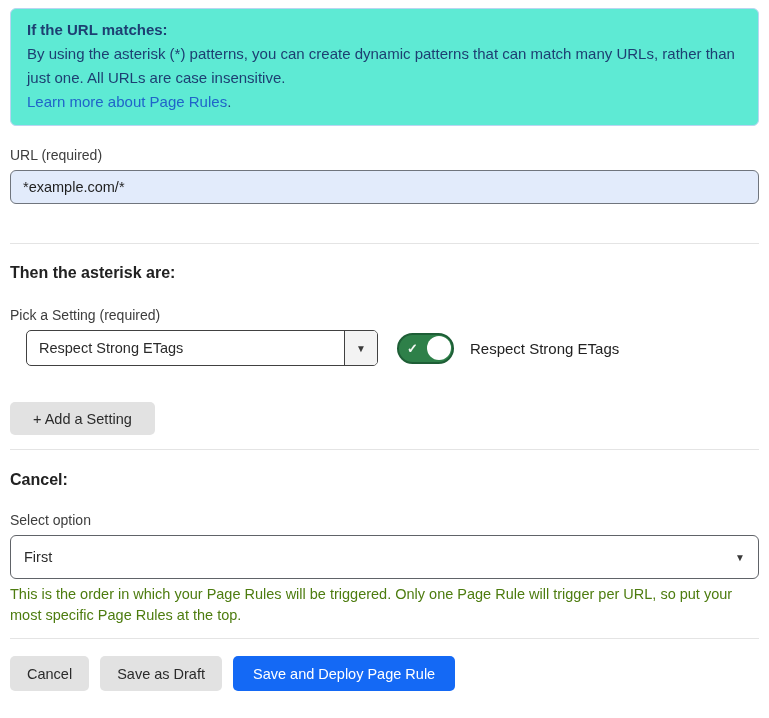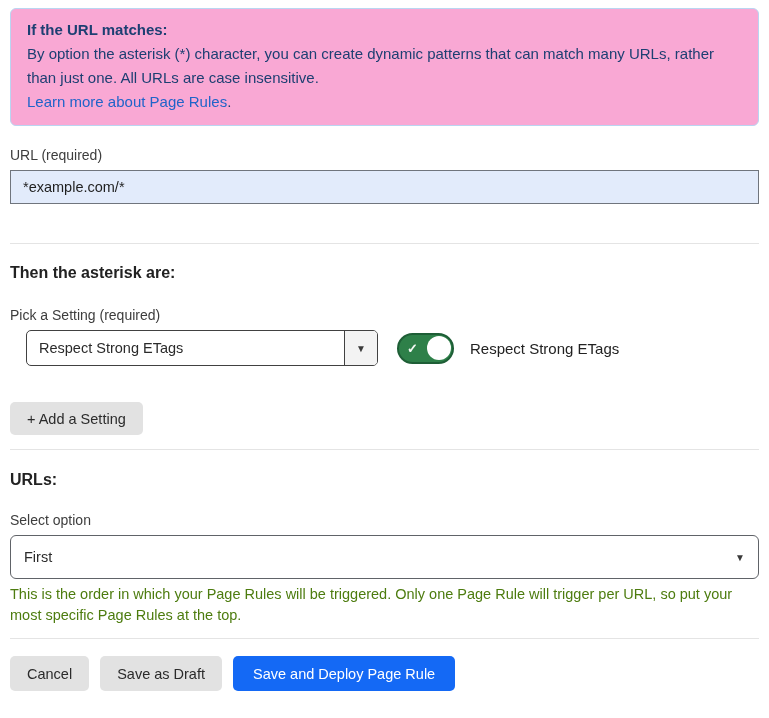--- a/index.html
+++ b/index.html
@@ -16,21 +16,21 @@
 
   .page-title {
     font-size: 21px;
     font-weight: 700;
     color: #2b2b2b;
     margin: 4px 0 21px 0;
     letter-spacing: 0.1px;
   }
 
   .info-box {
-    background: #f9a8d4;
+    background: #5eead4;
     border: 1px solid #b9d5f1;
     border-radius: 6px;
     padding: 9px 16px 11px 16px;
     color: #1d3f72;
     font-size: 15px;
     line-height: 24px;
     margin-bottom: 21px;
   }
   .info-heading { font-weight: 700; }
   .info-link {
@@ -44,21 +44,21 @@
     color: #3d3d3d;
     margin: 17px 0 7px 0;
   }
 
   .url-input {
     display: block;
     width: 100%;
     height: 34px;
     background: #e2ebfb;
     border: 1px solid #70757d;
-    border-radius: 0;
+    border-radius: 6px;
     padding: 0 12px;
     font-size: 14.5px;
     color: #1f1f1f;
     font-family: "Liberation Sans", sans-serif;
     outline: none;
   }
 
   .divider {
     border: none;
     border-top: 1px solid #e4e4e4;
@@ -150,21 +150,21 @@
     font-size: 15px;
     color: #222;
   }
 
   .add-setting-btn {
     margin-top: 36px;
     background: #e2e2e2;
     border: none;
     border-radius: 5px;
     height: 33px;
-    padding: 0 17px;
+    padding: 0 23px;
     font-size: 14.5px;
     color: #2b2b2b;
     font-family: "Liberation Sans", sans-serif;
     cursor: pointer;
   }
 
   .order-heading { margin-top: 21px; }
   .order-label { margin-top: 23px; }
 
   .order-select {
@@ -224,21 +224,21 @@
   }
 </style>
 </head>
 <body>
 
 <div class="container">
 
 
   <div class="info-box">
     <div class="info-heading">If the URL matches:</div>
-    <div class="info-body">By option the asterisk (*) character, you can create dynamic patterns that can match many URLs, rather than just one. All URLs are case insensitive.</div>
+    <div class="info-body">By using the asterisk (*) patterns, you can create dynamic patterns that can match many URLs, rather than just one. All URLs are case insensitive.</div>
     <div>
       <a class="info-link">Learn more about Page Rules</a><span class="info-link-suffix">.</span>
     </div>
   </div>
 
   <div class="field-label">URL (required)</div>
   <input class="url-input" type="text" value="*example.com/*" style="">
 
   <hr class="divider divider-1">
 
@@ -257,21 +257,21 @@
       <span class="toggle-check">✓</span>
       <span class="toggle-knob"></span>
     </div>
     <div class="toggle-label">Respect Strong ETags</div>
   </div>
 
   <button class="add-setting-btn">+ Add a Setting</button>
 
   <hr class="divider divider-2">
 
-  <h2 class="section-heading order-heading">URLs:</h2>
+  <h2 class="section-heading order-heading">Cancel:</h2>
 
   <div class="field-label order-label">Select option</div>
 
   <div class="order-select">
     <div class="order-select-text">First</div>
     <span class="order-select-arrow">▼</span>
   </div>
 
   <p class="help-text">This is the order in which your Page Rules will be triggered. Only one Page Rule will trigger per URL, so put your most specific Page Rules at the top.</p>
 

